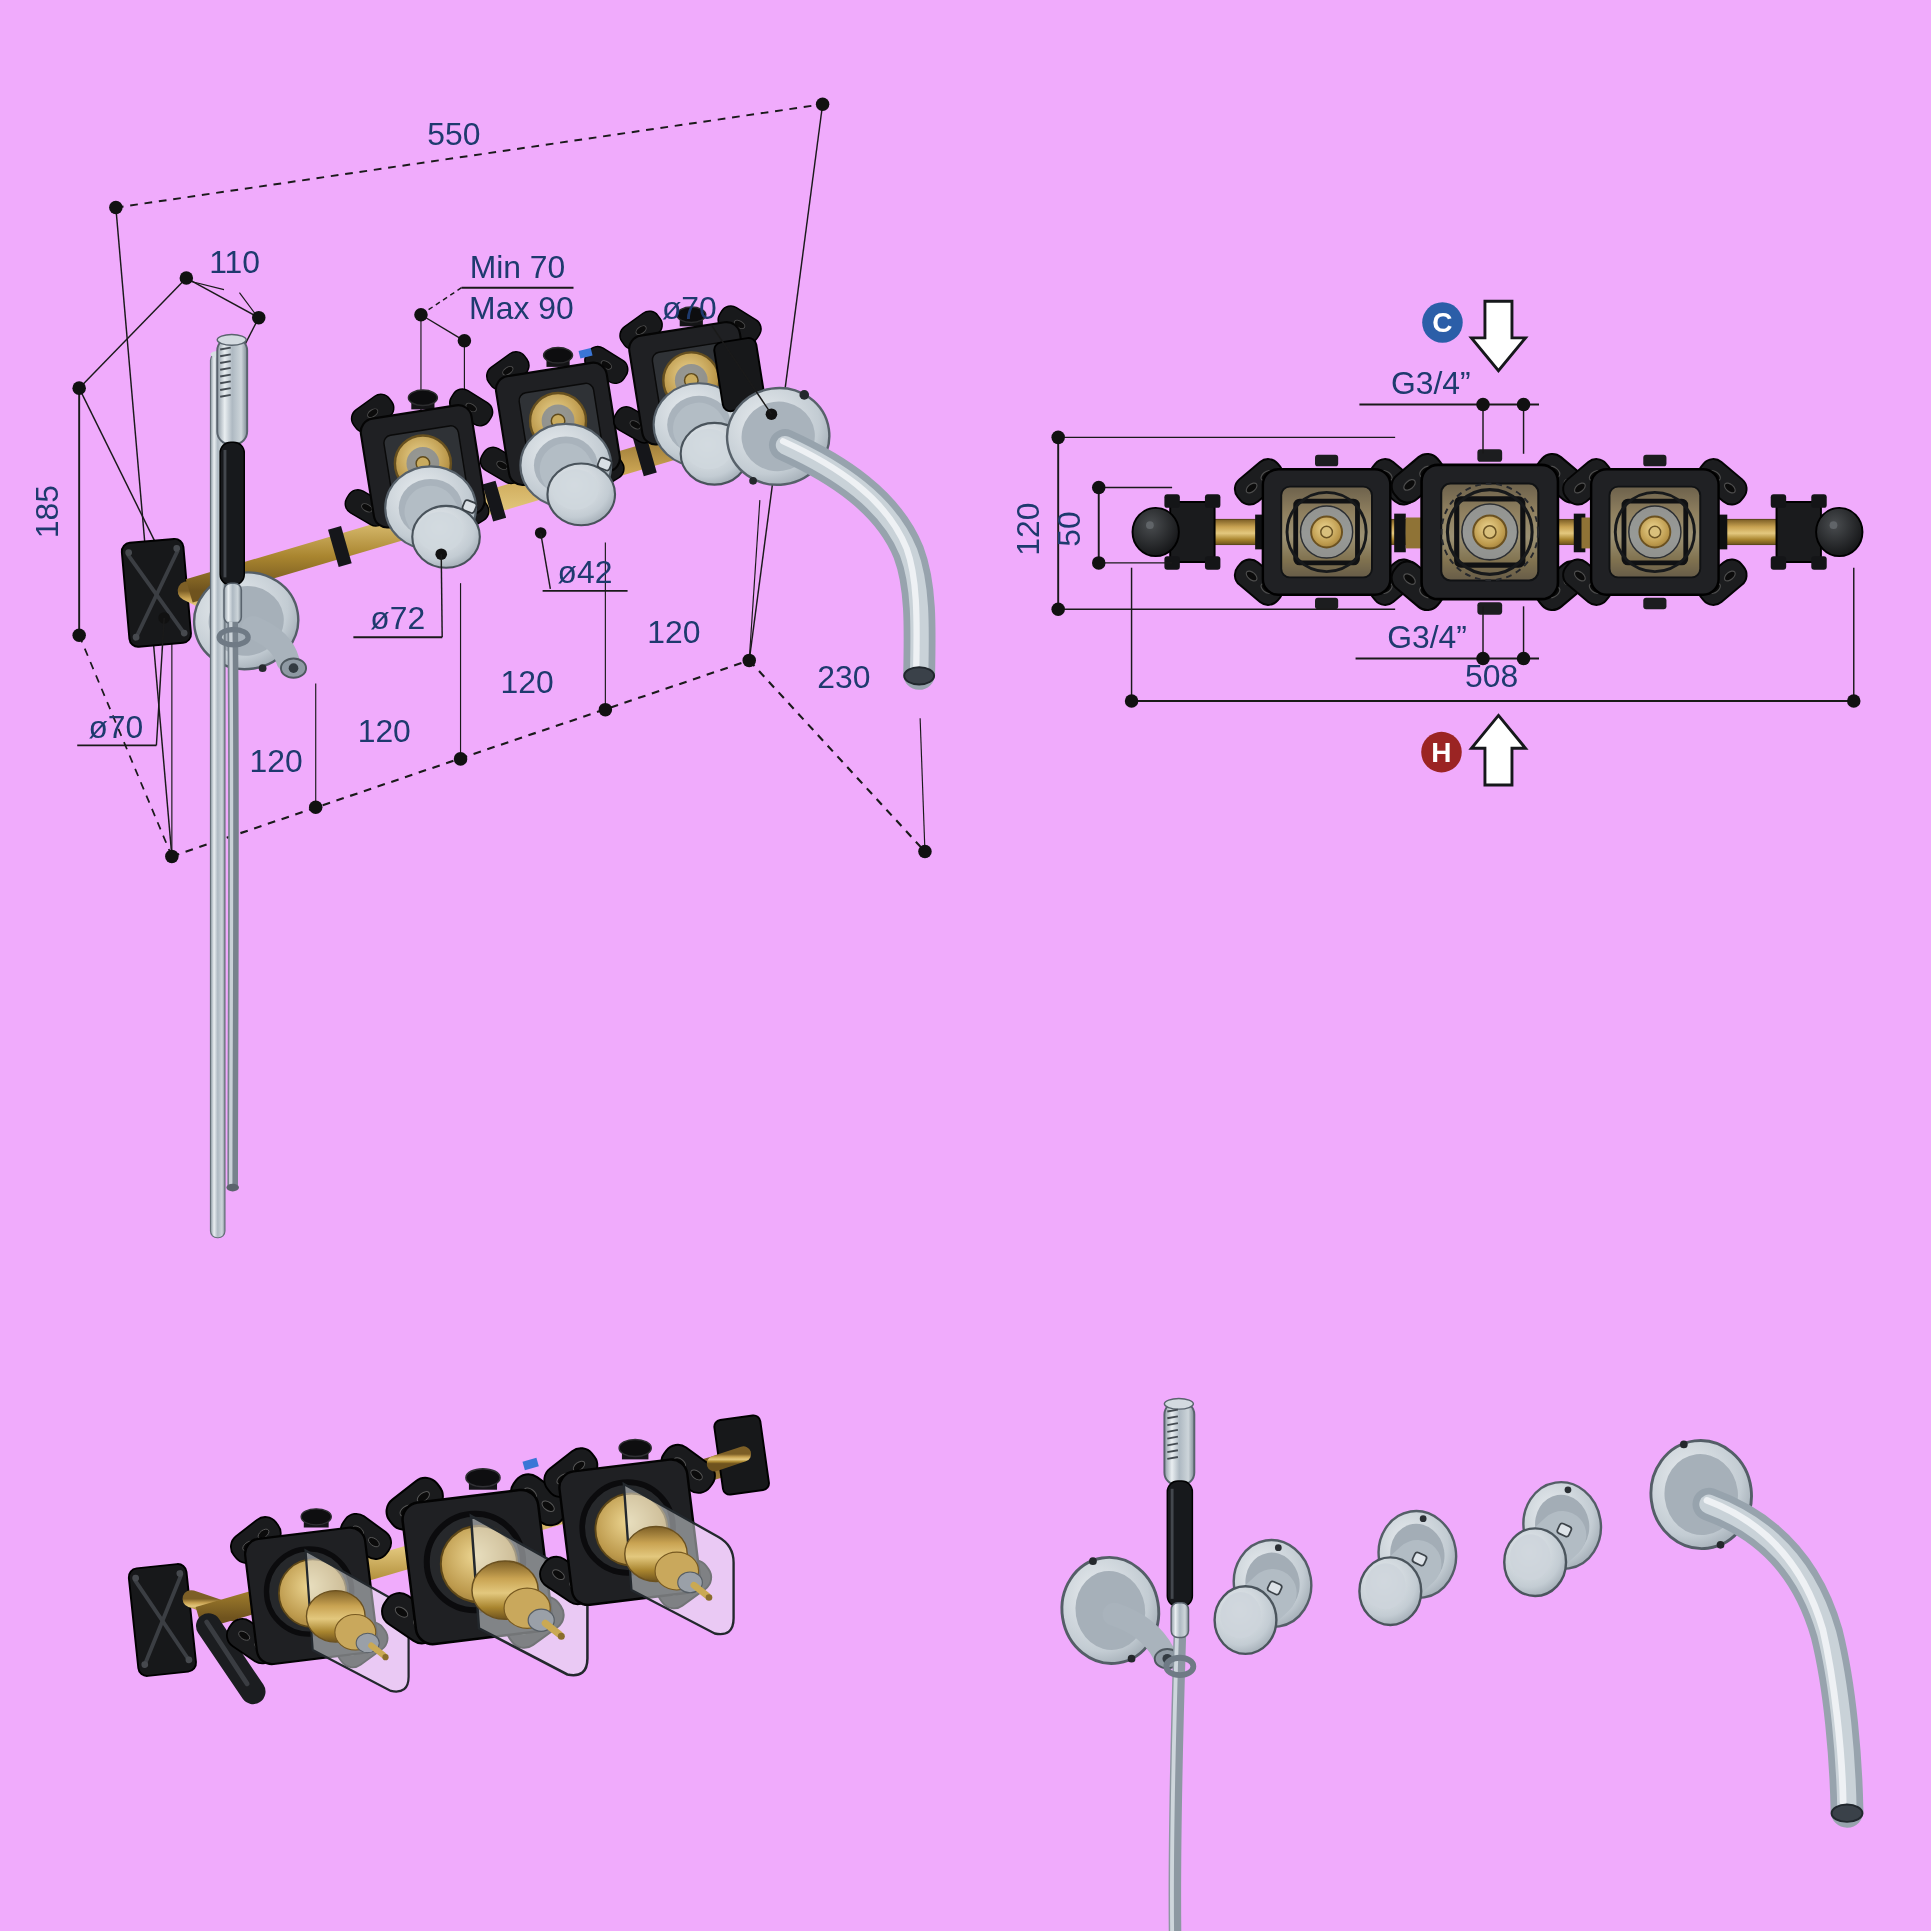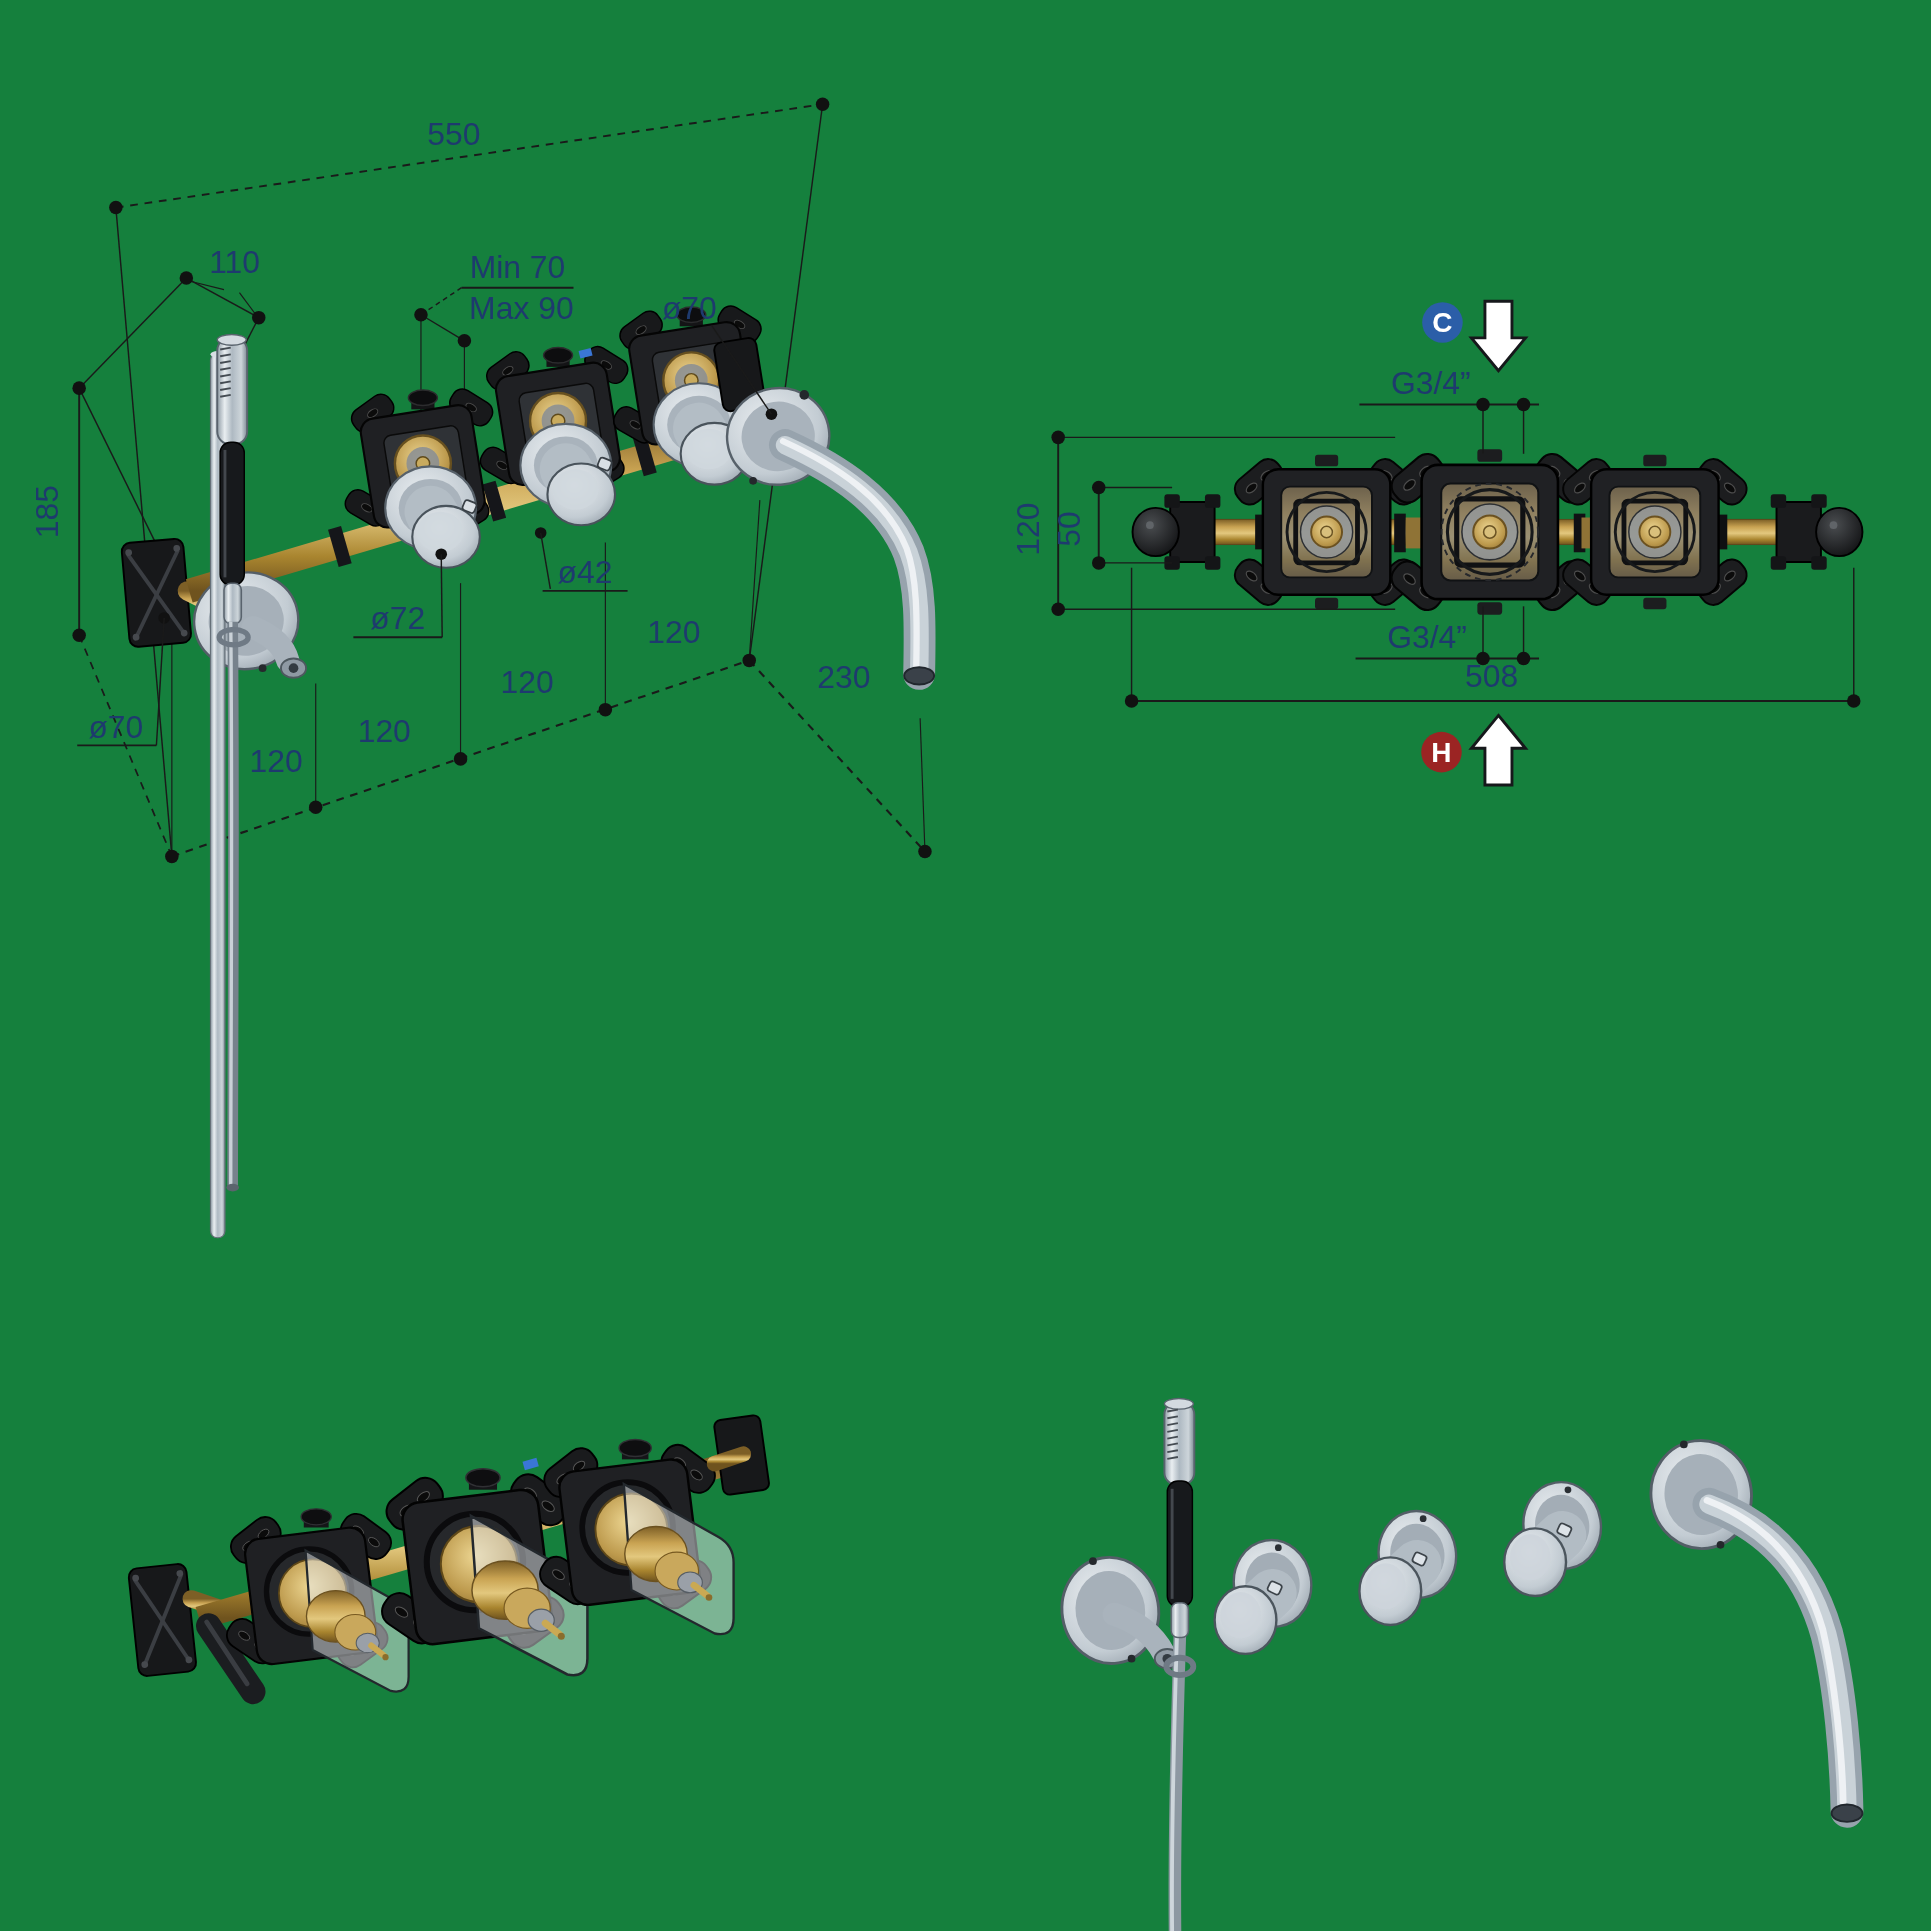--- a/index.html
+++ b/index.html
@@ -1,16 +1,16 @@
 <!DOCTYPE html>
 <html><head>
 <meta charset="utf-8">
 <style>
   html,body{margin:0;padding:0;background:#ffffff;}
-  .canvas{position:relative;width:1931px;height:1931px;background:#15803d;overflow:hidden;
+  .canvas{position:relative;width:1931px;height:1931px;background:#f0abfc;overflow:hidden;
           font-family:"Liberation Sans", sans-serif;}
   svg{position:absolute;inset:0;}
   text{font-family:"Liberation Sans", sans-serif;}
   .dim{fill:#1e3a6e;font-size:33px;}
   .dimline{stroke:#1a1a1a;fill:none;}
   .badge-letter{fill:#ffffff;font-size:29px;font-weight:bold;text-anchor:middle;}
 </style>
 </head>
 <body>
 

